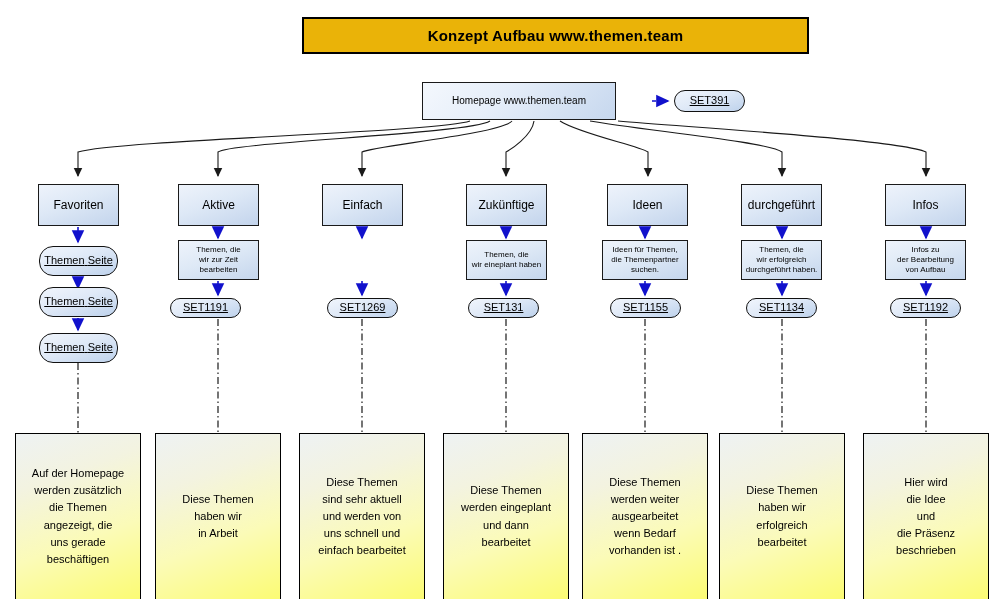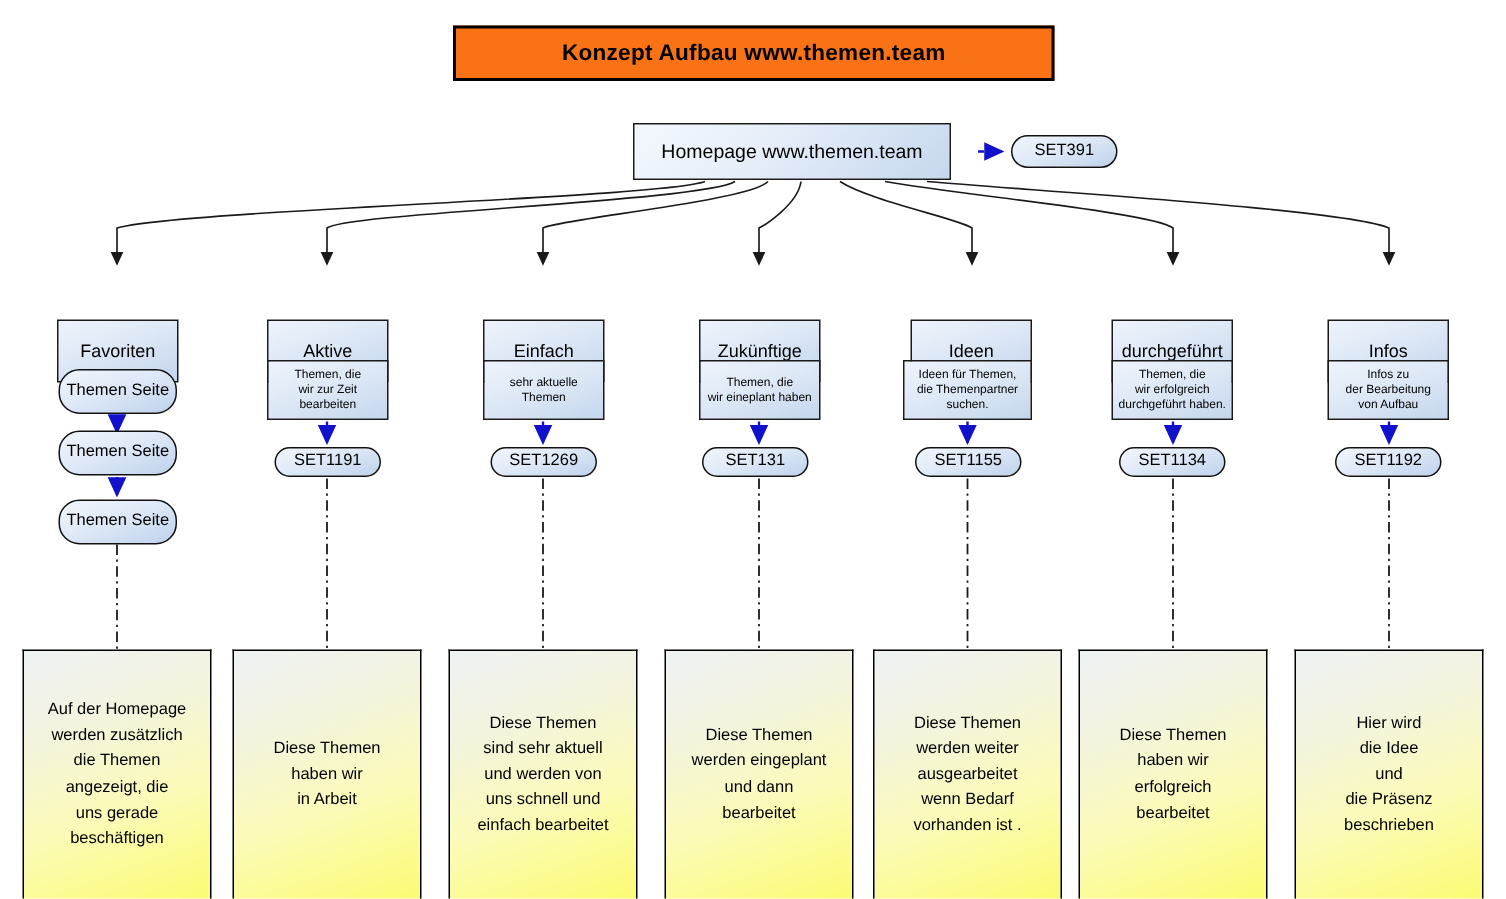--- a/index.html
+++ b/index.html
@@ -8,60 +8,59 @@
     font-family:"Liberation Sans", sans-serif;
     color:#000;
   }
   #stage{position:absolute;left:0;top:0;width:1004px;height:599px;}
 
   
   #wires{position:absolute;left:0;top:0;width:1004px;height:599px;pointer-events:none;}
 
   
   .title-banner{
-    position:absolute;left:302px;top:17px;width:401px;height:37px;
-    background:#f97316;border:2px solid #000;
+    position:absolute;left:302px;top:17px;width:507px;height:37px;
+    background:#eab308;border:2px solid #000;
     display:flex;align-items:center;justify-content:center;
     font-size:15px;font-weight:bold;letter-spacing:.2px;
     box-sizing:border-box;
   }
 
   
   .node{
     position:absolute;box-sizing:border-box;
     border:1px solid #1a1a1a;
     background:linear-gradient(135deg,#f2f6fc 0%,#e3ecf8 38%,#c8d8ef 100%);
     display:flex;align-items:center;justify-content:center;text-align:center;
     line-height:1.25;
   }
   .homepage{
-    left:422px;top:82px;width:212px;height:38px;
-    font-size:13px;
+    left:422px;top:82px;width:194px;height:38px;
+    font-size:10px;
     background:linear-gradient(135deg,#f4f8fd 0%,#e6eef9 40%,#c6d7ee 100%);
   }
   .cat{
     width:81px;height:42px;top:184px;font-size:12px;
     background:linear-gradient(160deg,#eef3fb 0%,#dde8f6 45%,#c3d4ec 100%);
-    margin-top:29px;
   }
   .desc{
     width:81px;height:40px;top:240px;font-size:8px;
     background:linear-gradient(160deg,#eef3fb 0%,#dee9f6 45%,#c5d6ed 100%);
     padding:1px 1px;
   }
   .desc.wide{width:86px;left:602px;}
   .desc .l{display:block;white-space:nowrap;}
 
   
   .pill{
     position:absolute;box-sizing:border-box;
     border:1px solid #111;border-radius:14px;
     background:linear-gradient(160deg,#f0f5fc 0%,#dfe9f7 45%,#bed2ec 100%);
     display:flex;align-items:center;justify-content:center;text-align:left;
-    font-size:11px;line-height:1.2;
+    font-size:11px;line-height:1.2;text-decoration:underline;
   }
   .pill.set{width:71px;height:20px;top:298px;font-size:11px;}
   .pill.set391{left:674px;top:90px;width:71px;height:22px;}
   .pill.themen{left:39px;width:79px;height:30px;font-size:11px;}
 
   
   .note{
     position:absolute;box-sizing:border-box;top:433px;height:166px;width:126px;
     border-top:1px solid #000;border-left:1px solid #000;border-right:1px solid #000;
     border-bottom:none;
@@ -164,26 +163,20 @@
     </div>
   </div>
 
   <div class="node desc" style="left:178px">
     <div>
       <span class="l">Themen, die</span>
       <span class="l">wir zur Zeit</span>
       <span class="l">bearbeiten</span>
     </div>
   </div>
-  <div class="node desc" style="left:322px">
-    <div>
-      <span class="l">sehr aktuelle</span>
-      <span class="l">Themen</span>
-    </div>
-  </div>
   <div class="node desc" style="left:466px">
     <div>
       <span class="l">Themen, die</span>
       <span class="l">wir eineplant haben</span>
     </div>
   </div>
   <div class="node desc wide">
     <div>
       <span class="l">Ideen für Themen,</span>
       <span class="l">die Themenpartner</span>
@@ -198,21 +191,21 @@
     </div>
   </div>
   <div class="node desc" style="left:885px">
     <div>
       <span class="l">Infos zu</span>
       <span class="l">der Bearbeitung</span>
       <span class="l">von Aufbau</span>
     </div>
   </div>
 
-  <div class="pill set" style="left:183px">SET1191</div>
+  <div class="pill set" style="left:170px">SET1191</div>
   <div class="pill set" style="left:327px">SET1269</div>
   <div class="pill set" style="left:468px">SET131</div>
   <div class="pill set" style="left:610px">SET1155</div>
   <div class="pill set" style="left:746px">SET1134</div>
   <div class="pill set" style="left:890px">SET1192</div>
 
   <div class="note" style="left:15px">
     <div>
       <span class="l">Auf der Homepage</span>
       <span class="l">werden zusätzlich</span>

